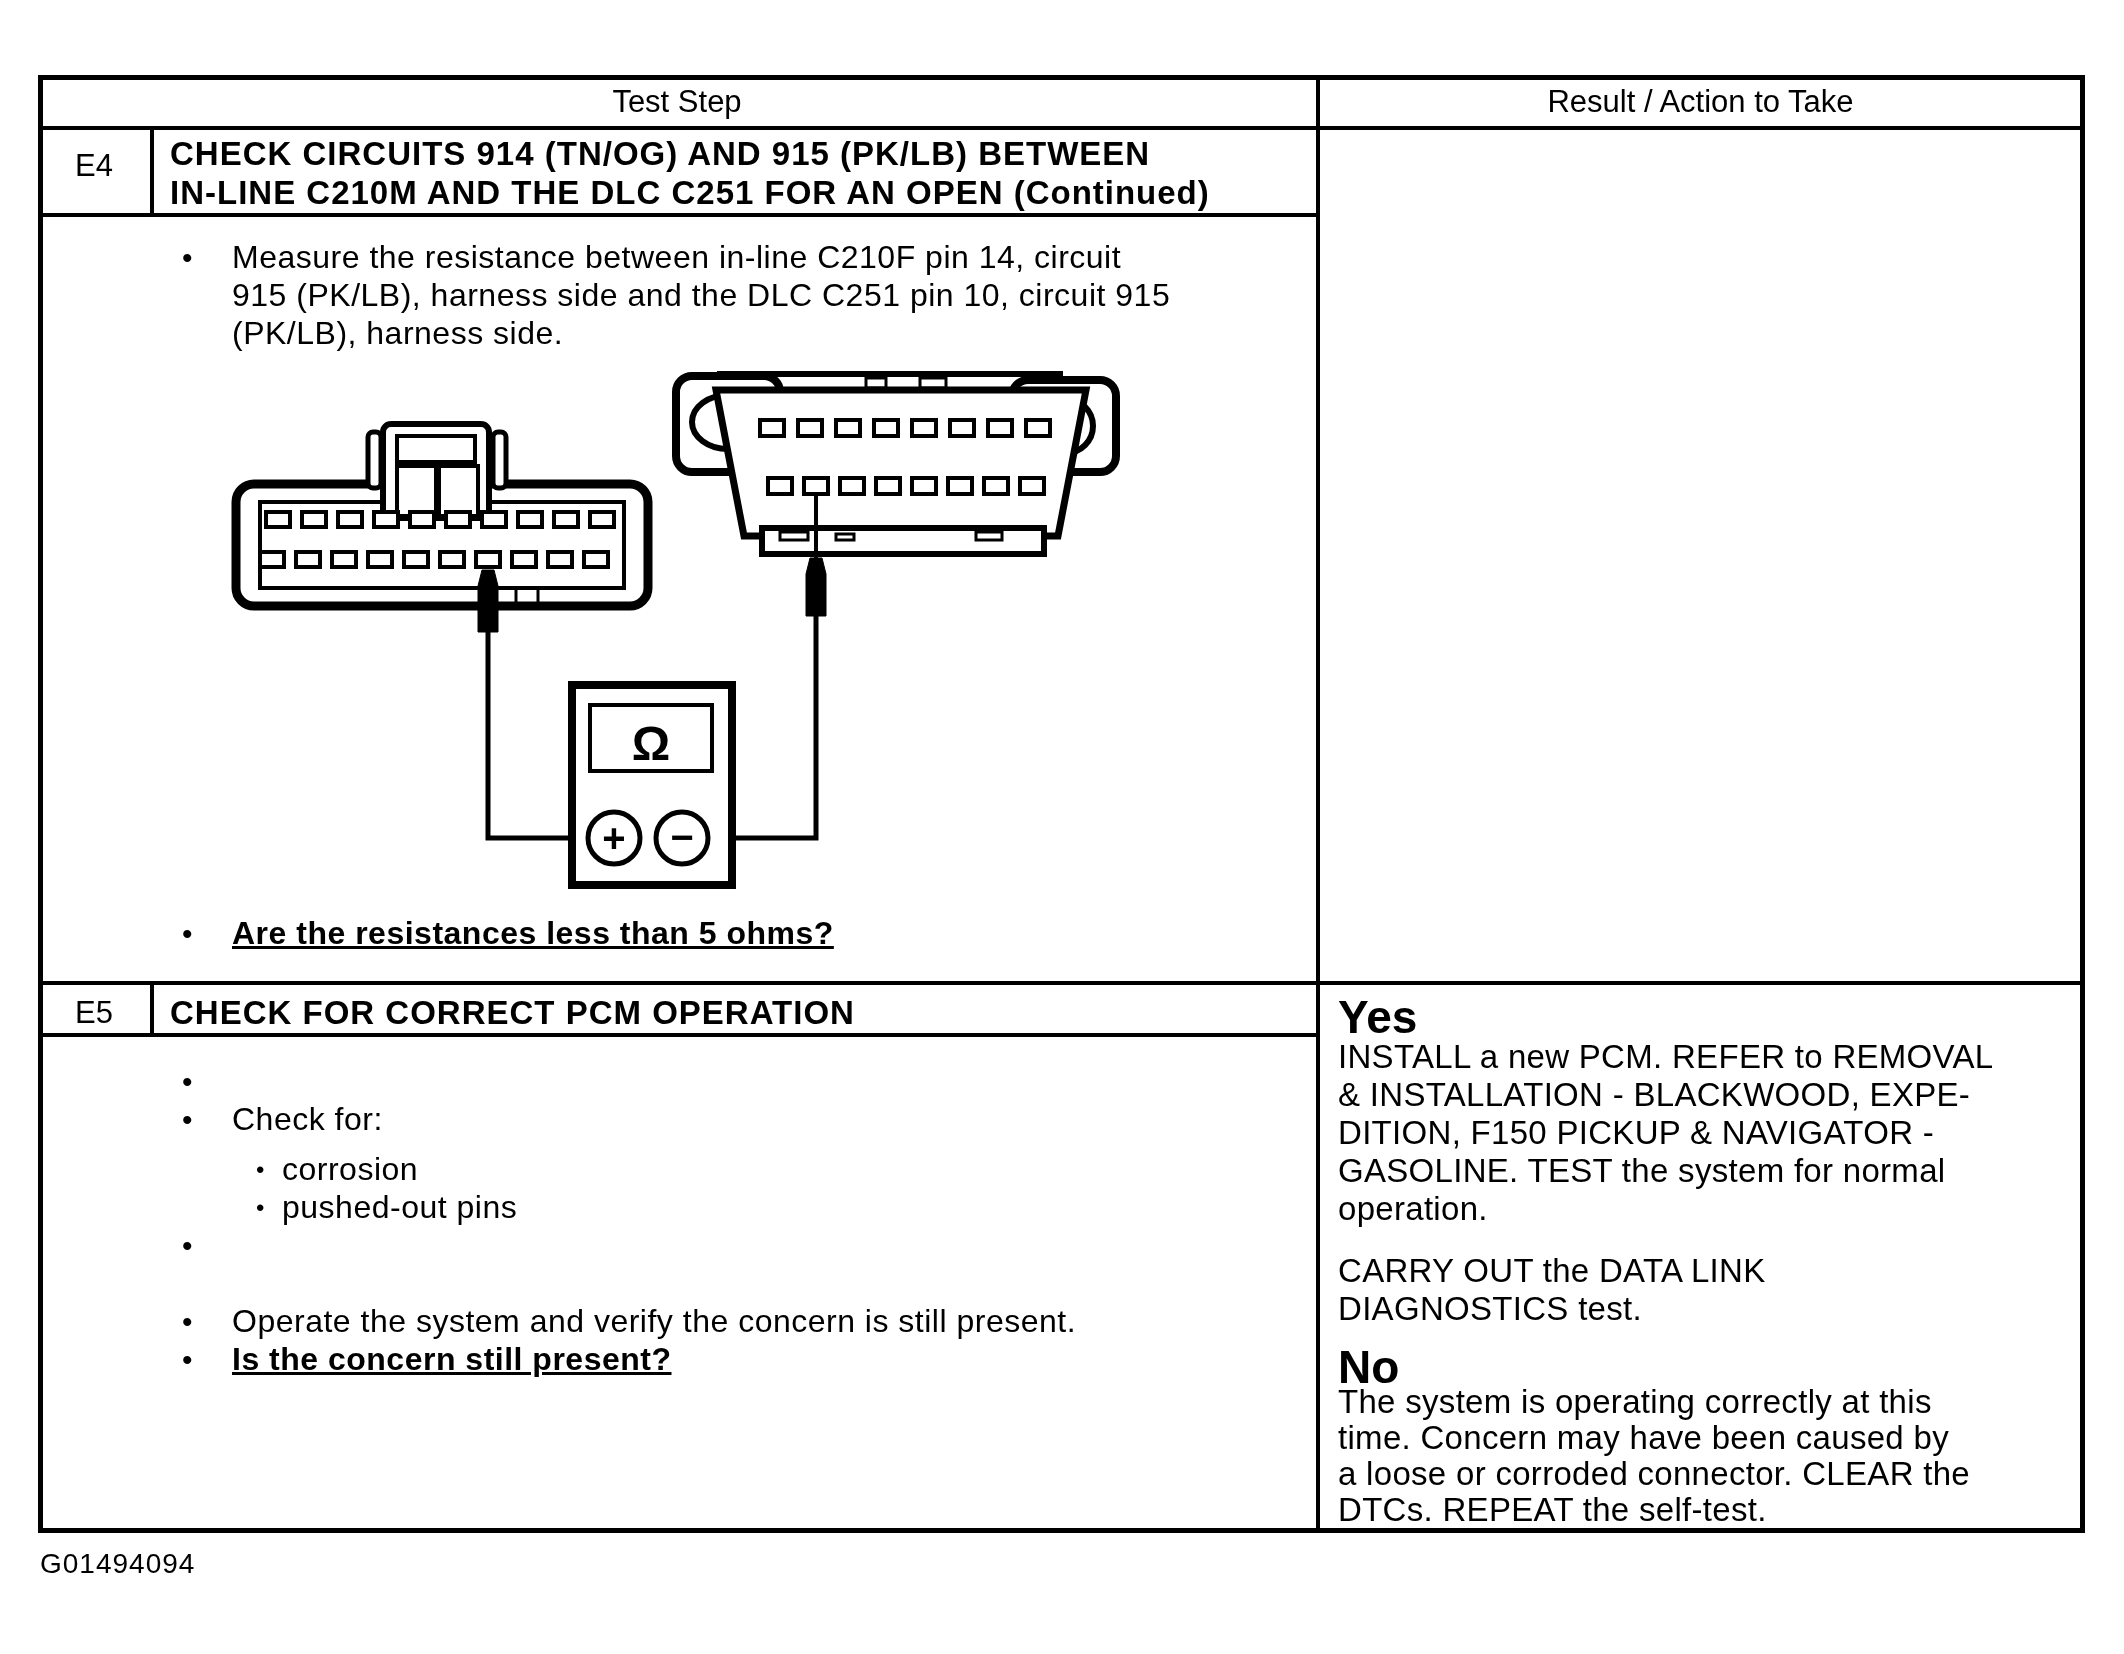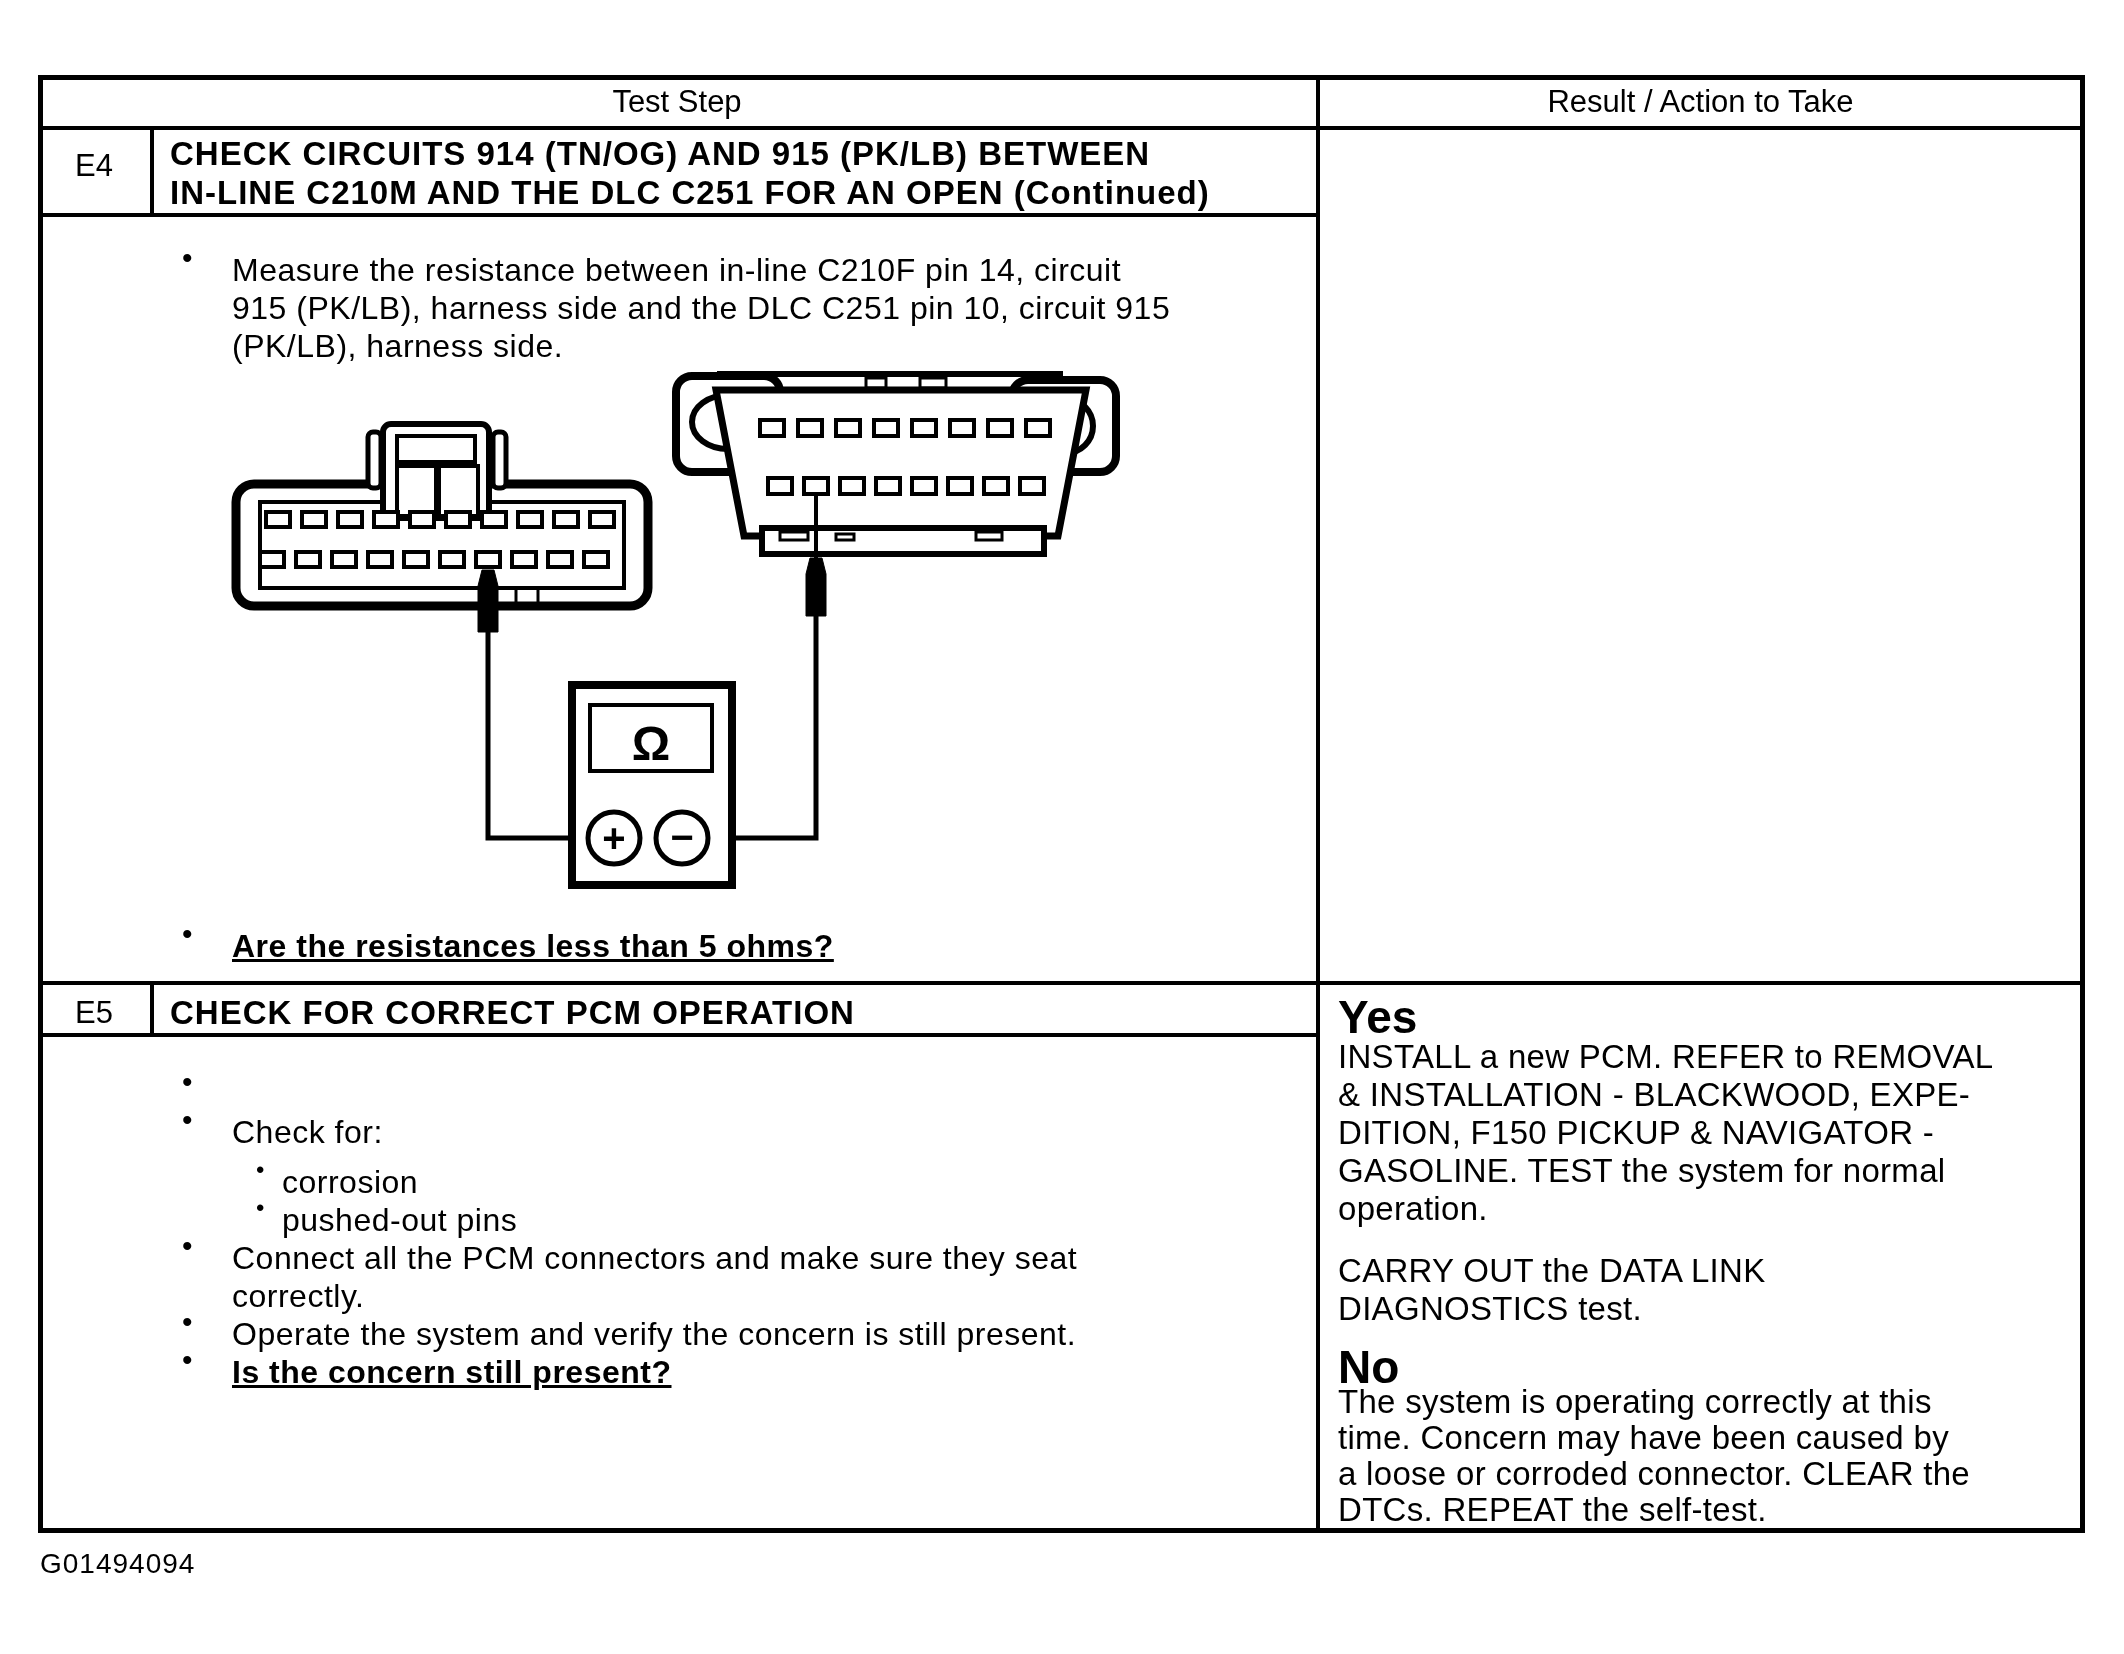--- a/index.html
+++ b/index.html
@@ -3,21 +3,21 @@
 <meta charset="utf-8">
 <style>
   html,body { margin:0; padding:0; background:#ffffff; }
   #page {
     position:relative; width:2124px; height:1654px; background:#ffffff;
     font-family:"Liberation Sans", sans-serif; color:#000; overflow:hidden;
   }
   .line { position:absolute; background:#000; }
   .txt  { position:absolute; white-space:pre-line; color:#000;
           font-family:"Liberation Sans", sans-serif; }
-  .body-txt  { font-size:32px; line-height:38px; letter-spacing:0.5px;margin-top:13px; }
+  .body-txt  { font-size:32px; line-height:38px; letter-spacing:0.5px; }
   .bold      { font-weight:bold;text-decoration:underline; }
   .title-txt { font-size:33px; line-height:39px; letter-spacing:1px; font-weight:bold; }
   .hdr-txt   { font-size:31px; font-weight:normal; text-align:center; }
   .res-txt   { font-size:33px; line-height:38px; letter-spacing:0.3px; }
   .res-label { font-size:46px; font-weight:bold; }
   .bullet    { font-size:30px; }
   .sub-bullet{ font-size:24px; }
   svg { position:absolute; }
 </style>
 </head>
@@ -157,22 +157,20 @@
   <span class="txt bullet" style="left:182px;top:1103px">•</span>
   <div class="txt body-txt" style="left:232px;top:1100px;width:1070px">Check for:</div>
 
   <span class="txt sub-bullet" style="left:256px;top:1156px">•</span>
   <div class="txt body-txt" style="left:282px;top:1150px;width:1000px">corrosion</div>
 
   <span class="txt sub-bullet" style="left:256px;top:1194px">•</span>
   <div class="txt body-txt" style="left:282px;top:1188px;width:1000px">pushed-out pins</div>
 
   <span class="txt bullet" style="left:182px;top:1229px">•</span>
-  <div class="txt body-txt" style="left:232px;top:1226px;width:1070px">Connect all the PCM connectors and make sure they seat
-correctly.</div>
 
   <span class="txt bullet" style="left:182px;top:1305px">•</span>
   <div class="txt body-txt" style="left:232px;top:1302px;width:1070px">Operate the system and verify the concern is still present.</div>
 
   <span class="txt bullet" style="left:182px;top:1343px">•</span>
   <div class="txt body-txt bold" style="left:232px;top:1340px;width:1070px">Is the concern still present?</div>
 
   <div class="txt res-label" style="left:1338px;top:990px">Yes</div>
   <div class="txt res-txt" style="left:1338px;top:1038px;width:745px">INSTALL a new PCM. REFER to REMOVAL
 &amp; INSTALLATION - BLACKWOOD, EXPE-

